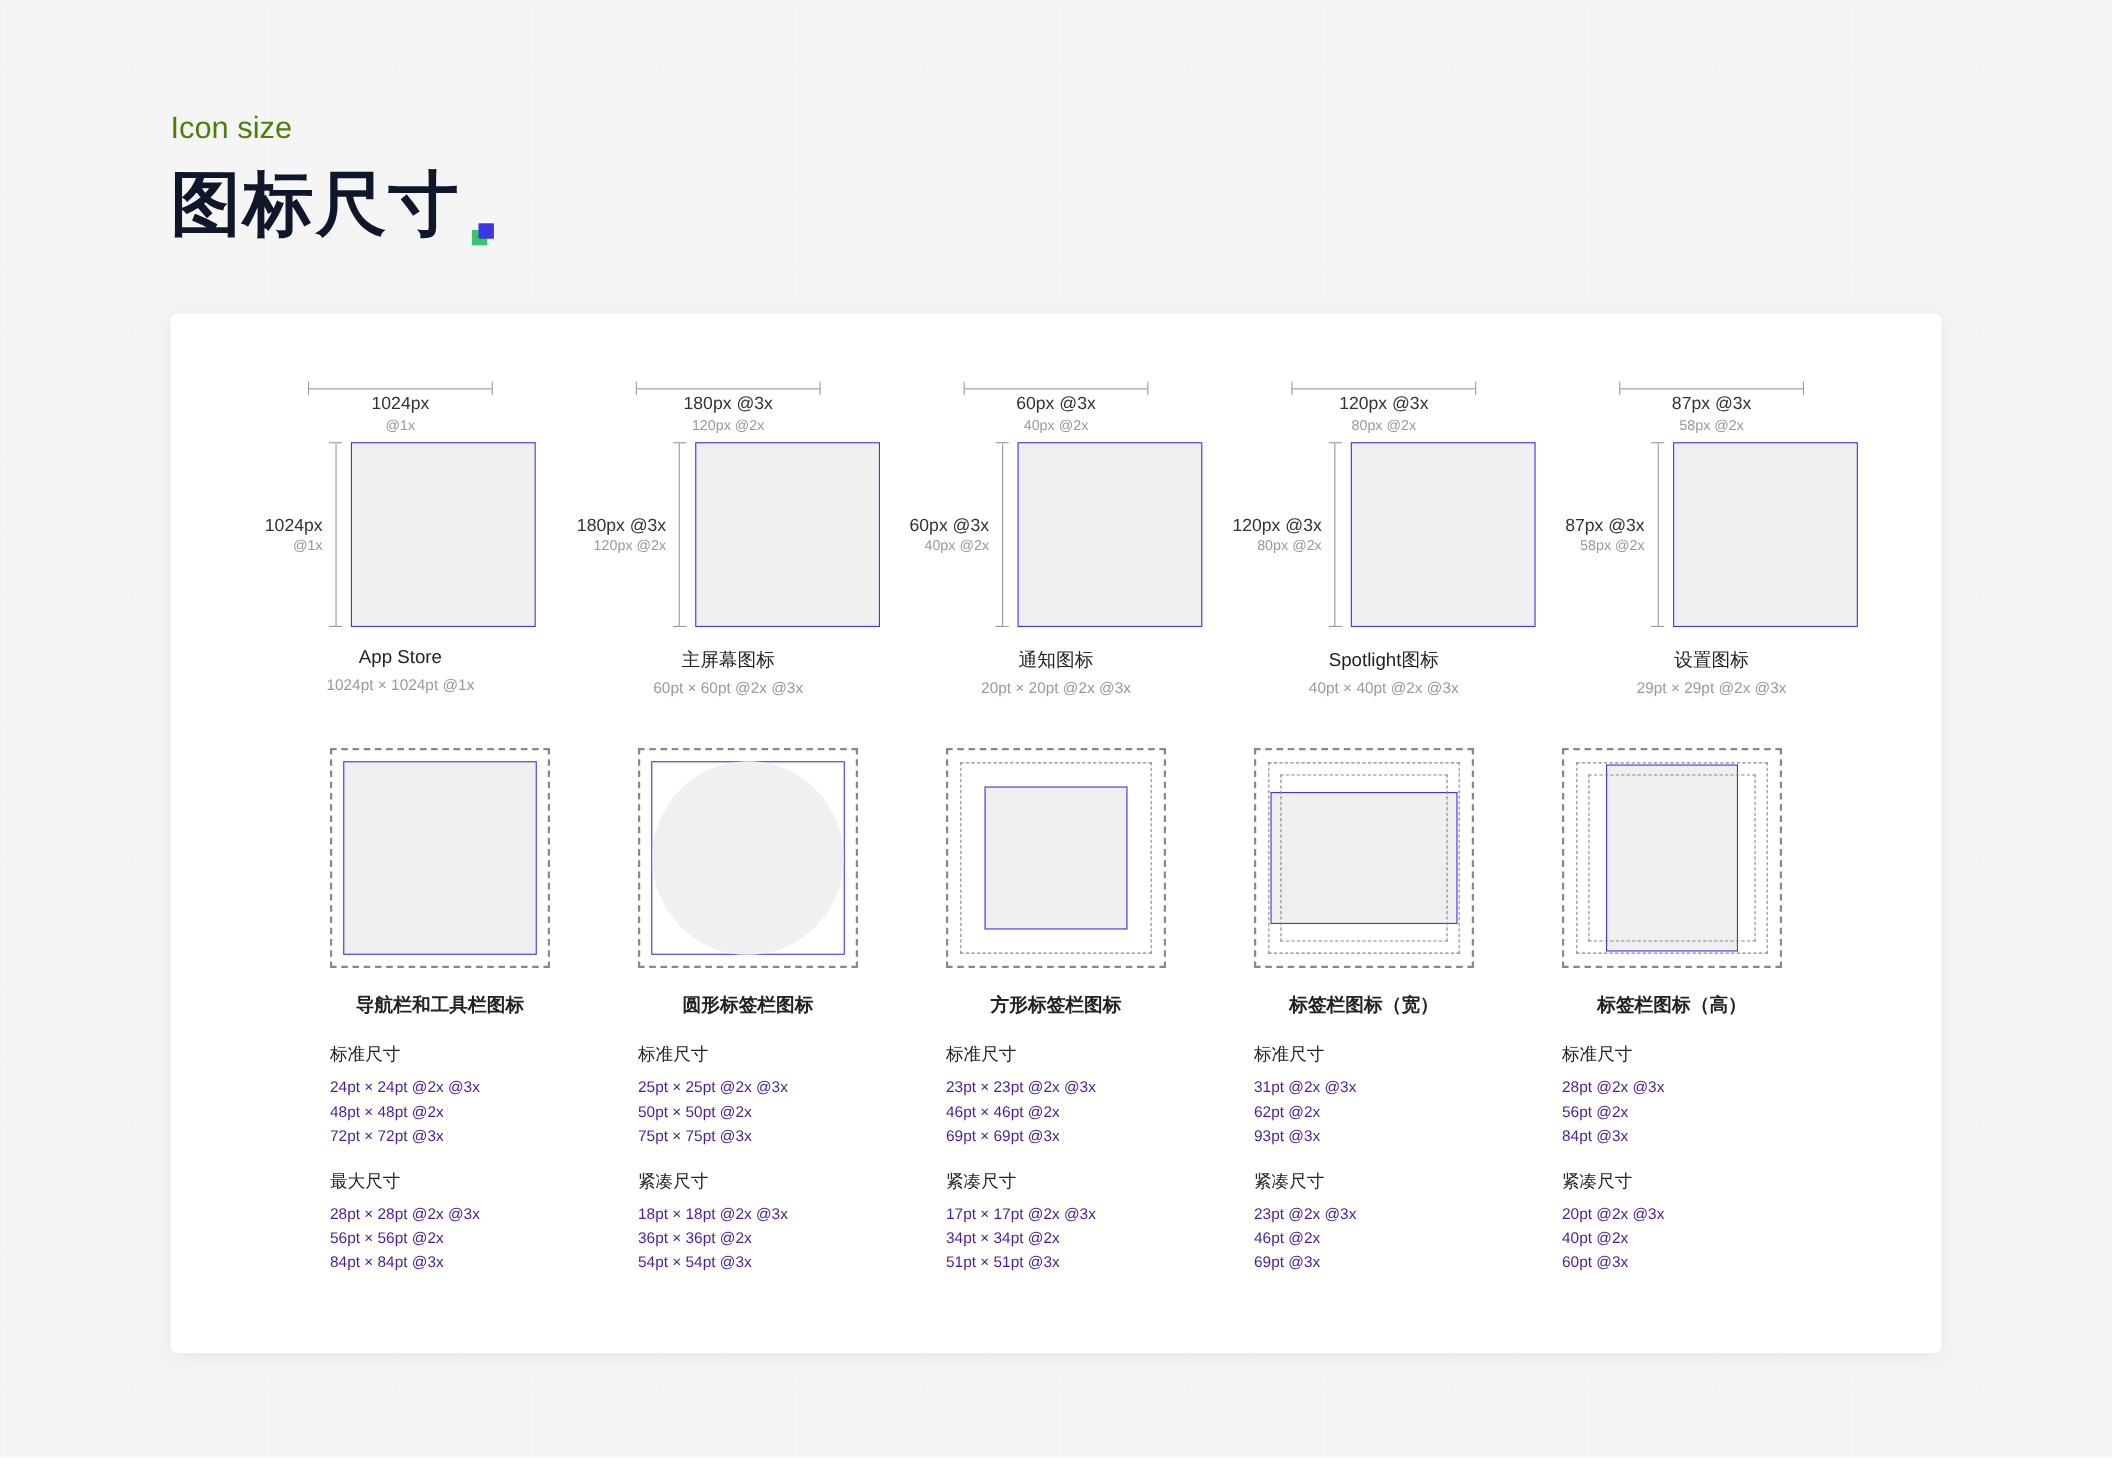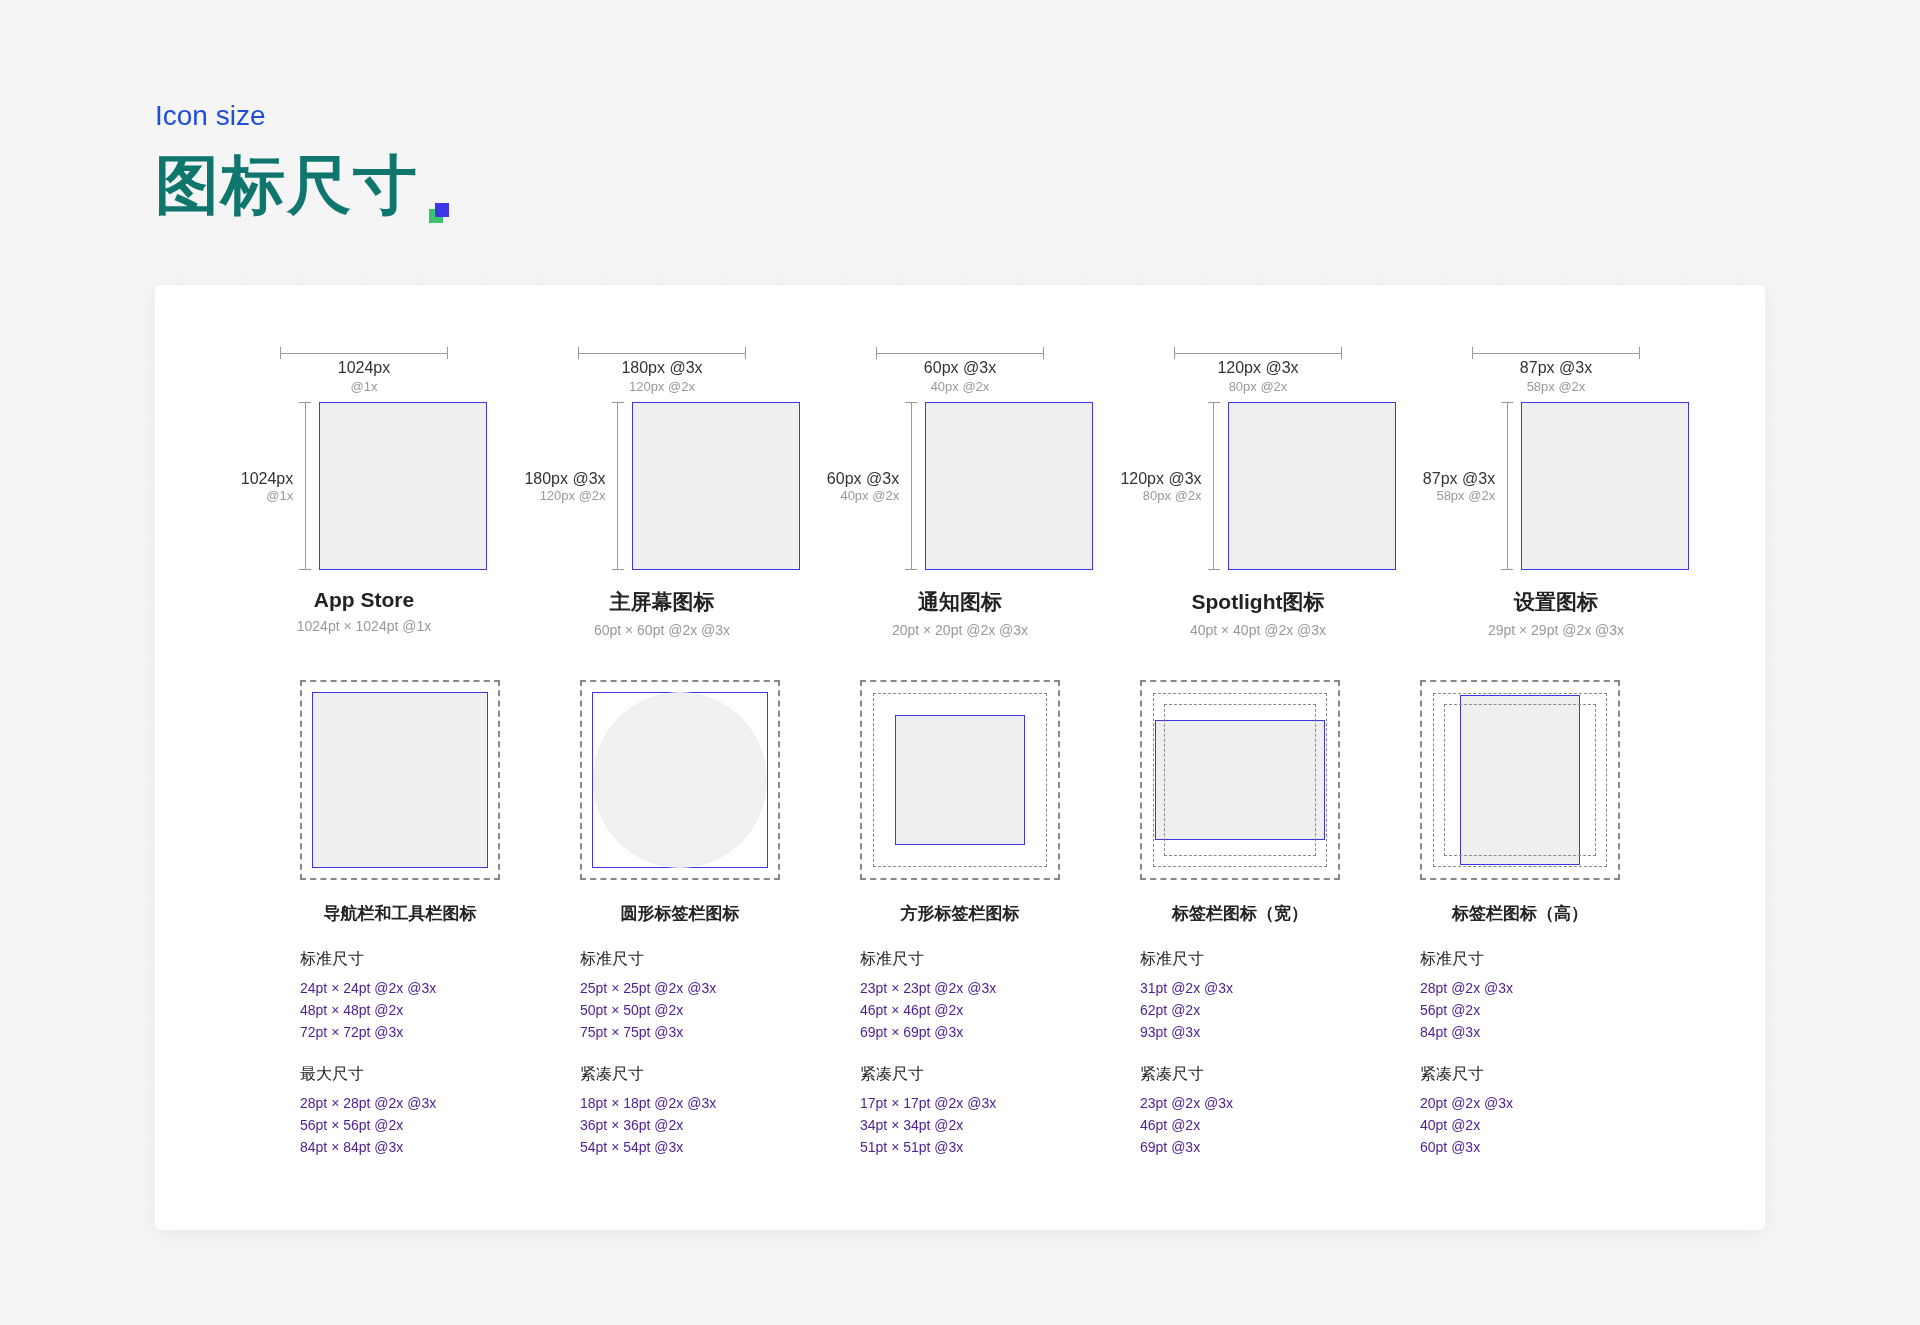--- a/index.html
+++ b/index.html
@@ -1,20 +1,20 @@
 <!DOCTYPE html>
 <html><head>
 <meta charset="utf-8">
 <style>
 *{margin:0;padding:0;box-sizing:border-box}
 body{font-family:-apple-system,BlinkMacSystemFont,"Segoe UI","PingFang SC","Microsoft YaHei",sans-serif;background:#f5f5f5;width:1920px;height:1325px;position:relative;overflow:hidden}
 .grid-bg{position:absolute;inset:0;background-image:linear-gradient(#eee 1px,transparent 1px),linear-gradient(90deg,#eee 1px,transparent 1px);background-size:60px 60px;opacity:.4}
 .header{position:absolute;left:155px;top:100px}
-.subtitle{color:#1d4ed8;font-size:28px;font-weight:400;margin-bottom:10px}
-.title{color:#0f766e;font-size:64px;font-weight:700;letter-spacing:2px;display:inline-block}
+.subtitle{color:#4d7c0f;font-size:28px;font-weight:400;margin-bottom:10px}
+.title{color:#0f172a;font-size:64px;font-weight:700;letter-spacing:2px;display:inline-block}
 .title-dot{display:inline-block;width:14px;height:14px;background:#3b36e6;margin-left:12px;position:relative;vertical-align:bottom;margin-bottom:12px}
 .title-dot::after{content:'';position:absolute;width:14px;height:14px;background:#3bc46e;left:-6px;top:6px;z-index:-1}
 .card{position:absolute;left:155px;top:285px;right:155px;height:945px;background:#fff;border-radius:6px;box-shadow:0 4px 20px rgba(0,0,0,.06)}
 .row1{position:absolute;top:62px;left:0;right:0;display:flex;justify-content:space-around;padding:0 60px}
 .row2{position:absolute;top:395px;left:0;right:0;display:flex;justify-content:center;padding:0 60px}
 .icon-item{width:280px;display:flex;flex-direction:column;align-items:center}
 .dim-top{display:flex;flex-direction:column;align-items:center;margin-bottom:8px}
 .dim-top-bar{display:flex;align-items:center;width:168px;height:12px}
 .dim-top-bar .tick{width:1px;height:12px;background:#999}
 .dim-top-bar .line{flex:1;height:1px;background:#999}
@@ -22,21 +22,21 @@
 .dim-top-sub{color:#999;font-size:13px}
 .box-row{display:flex;align-items:center}
 .dim-left{display:flex;align-items:center;margin-right:8px}
 .dim-left-text{text-align:right;margin-right:6px}
 .dim-left-label{color:#333;font-size:16px}
 .dim-left-sub{color:#999;font-size:13px}
 .dim-left-bar{width:12px;height:168px;display:flex;flex-direction:column}
 .dim-left-bar .tick{height:1px;width:12px;background:#999}
 .dim-left-bar .line{flex:1;width:1px;background:#999;margin:0 auto}
 .icon-box{width:168px;height:168px;background:#efefef;border:1.5px solid #3b36e6}
-.item-name{font-weight:700;color:#222;font-size:21px;margin-top:18px}
+.item-name{font-weight:400;color:#222;font-size:17px;margin-top:18px}
 .item-desc{color:#999;font-size:14px;margin-top:6px}
 .spec-box{width:200px;height:200px;border:2px dashed #888;position:relative;display:flex;align-items:center;justify-content:center}
 .spec-inner{border:1.5px solid #3b36e6;background:#efefef}
 .spec-inner.full{width:176px;height:176px}
 .spec-inner.circle{width:176px;height:176px;border-radius:50%;border:none;background:#f0f0f0}
 .spec-inner.circle-wrap{width:176px;height:176px;border:1.5px solid #3b36e6;display:flex;align-items:center;justify-content:center;background:transparent}
 .spec-inner.square{width:130px;height:130px}
 .spec-inner.wide{width:170px;height:120px}
 .spec-inner.tall{width:120px;height:170px}
 .dash-inner{position:absolute;border:1.5px dashed #888}

